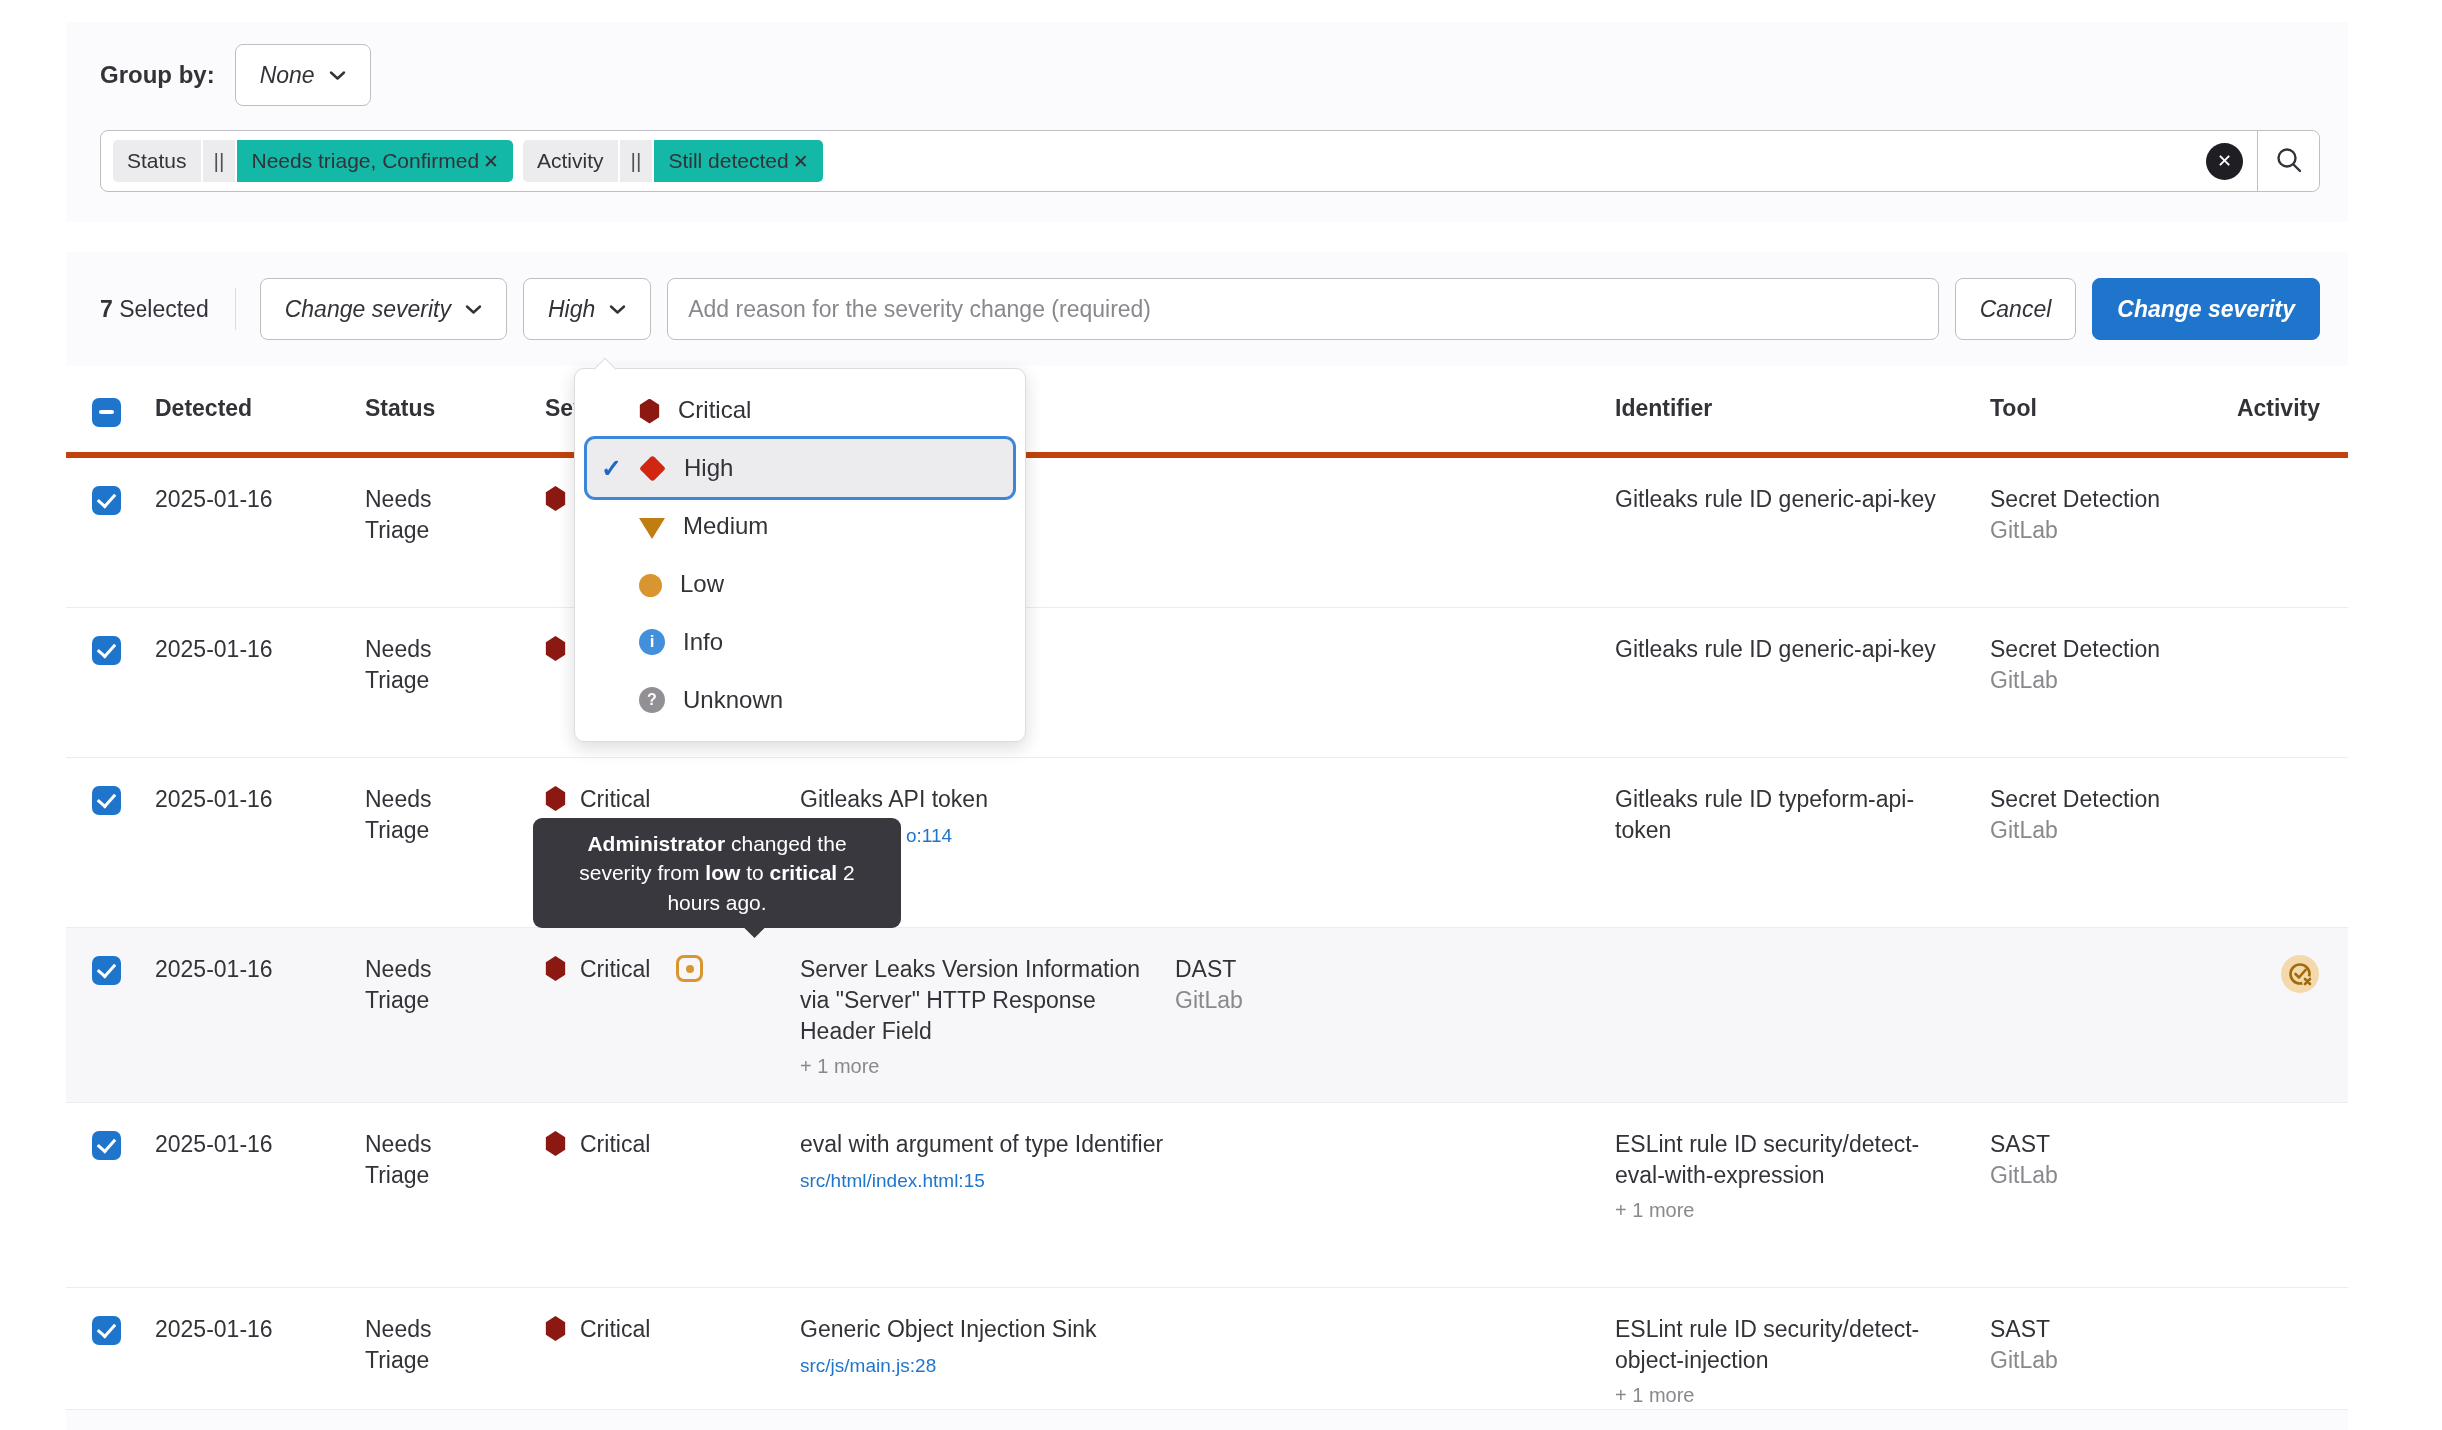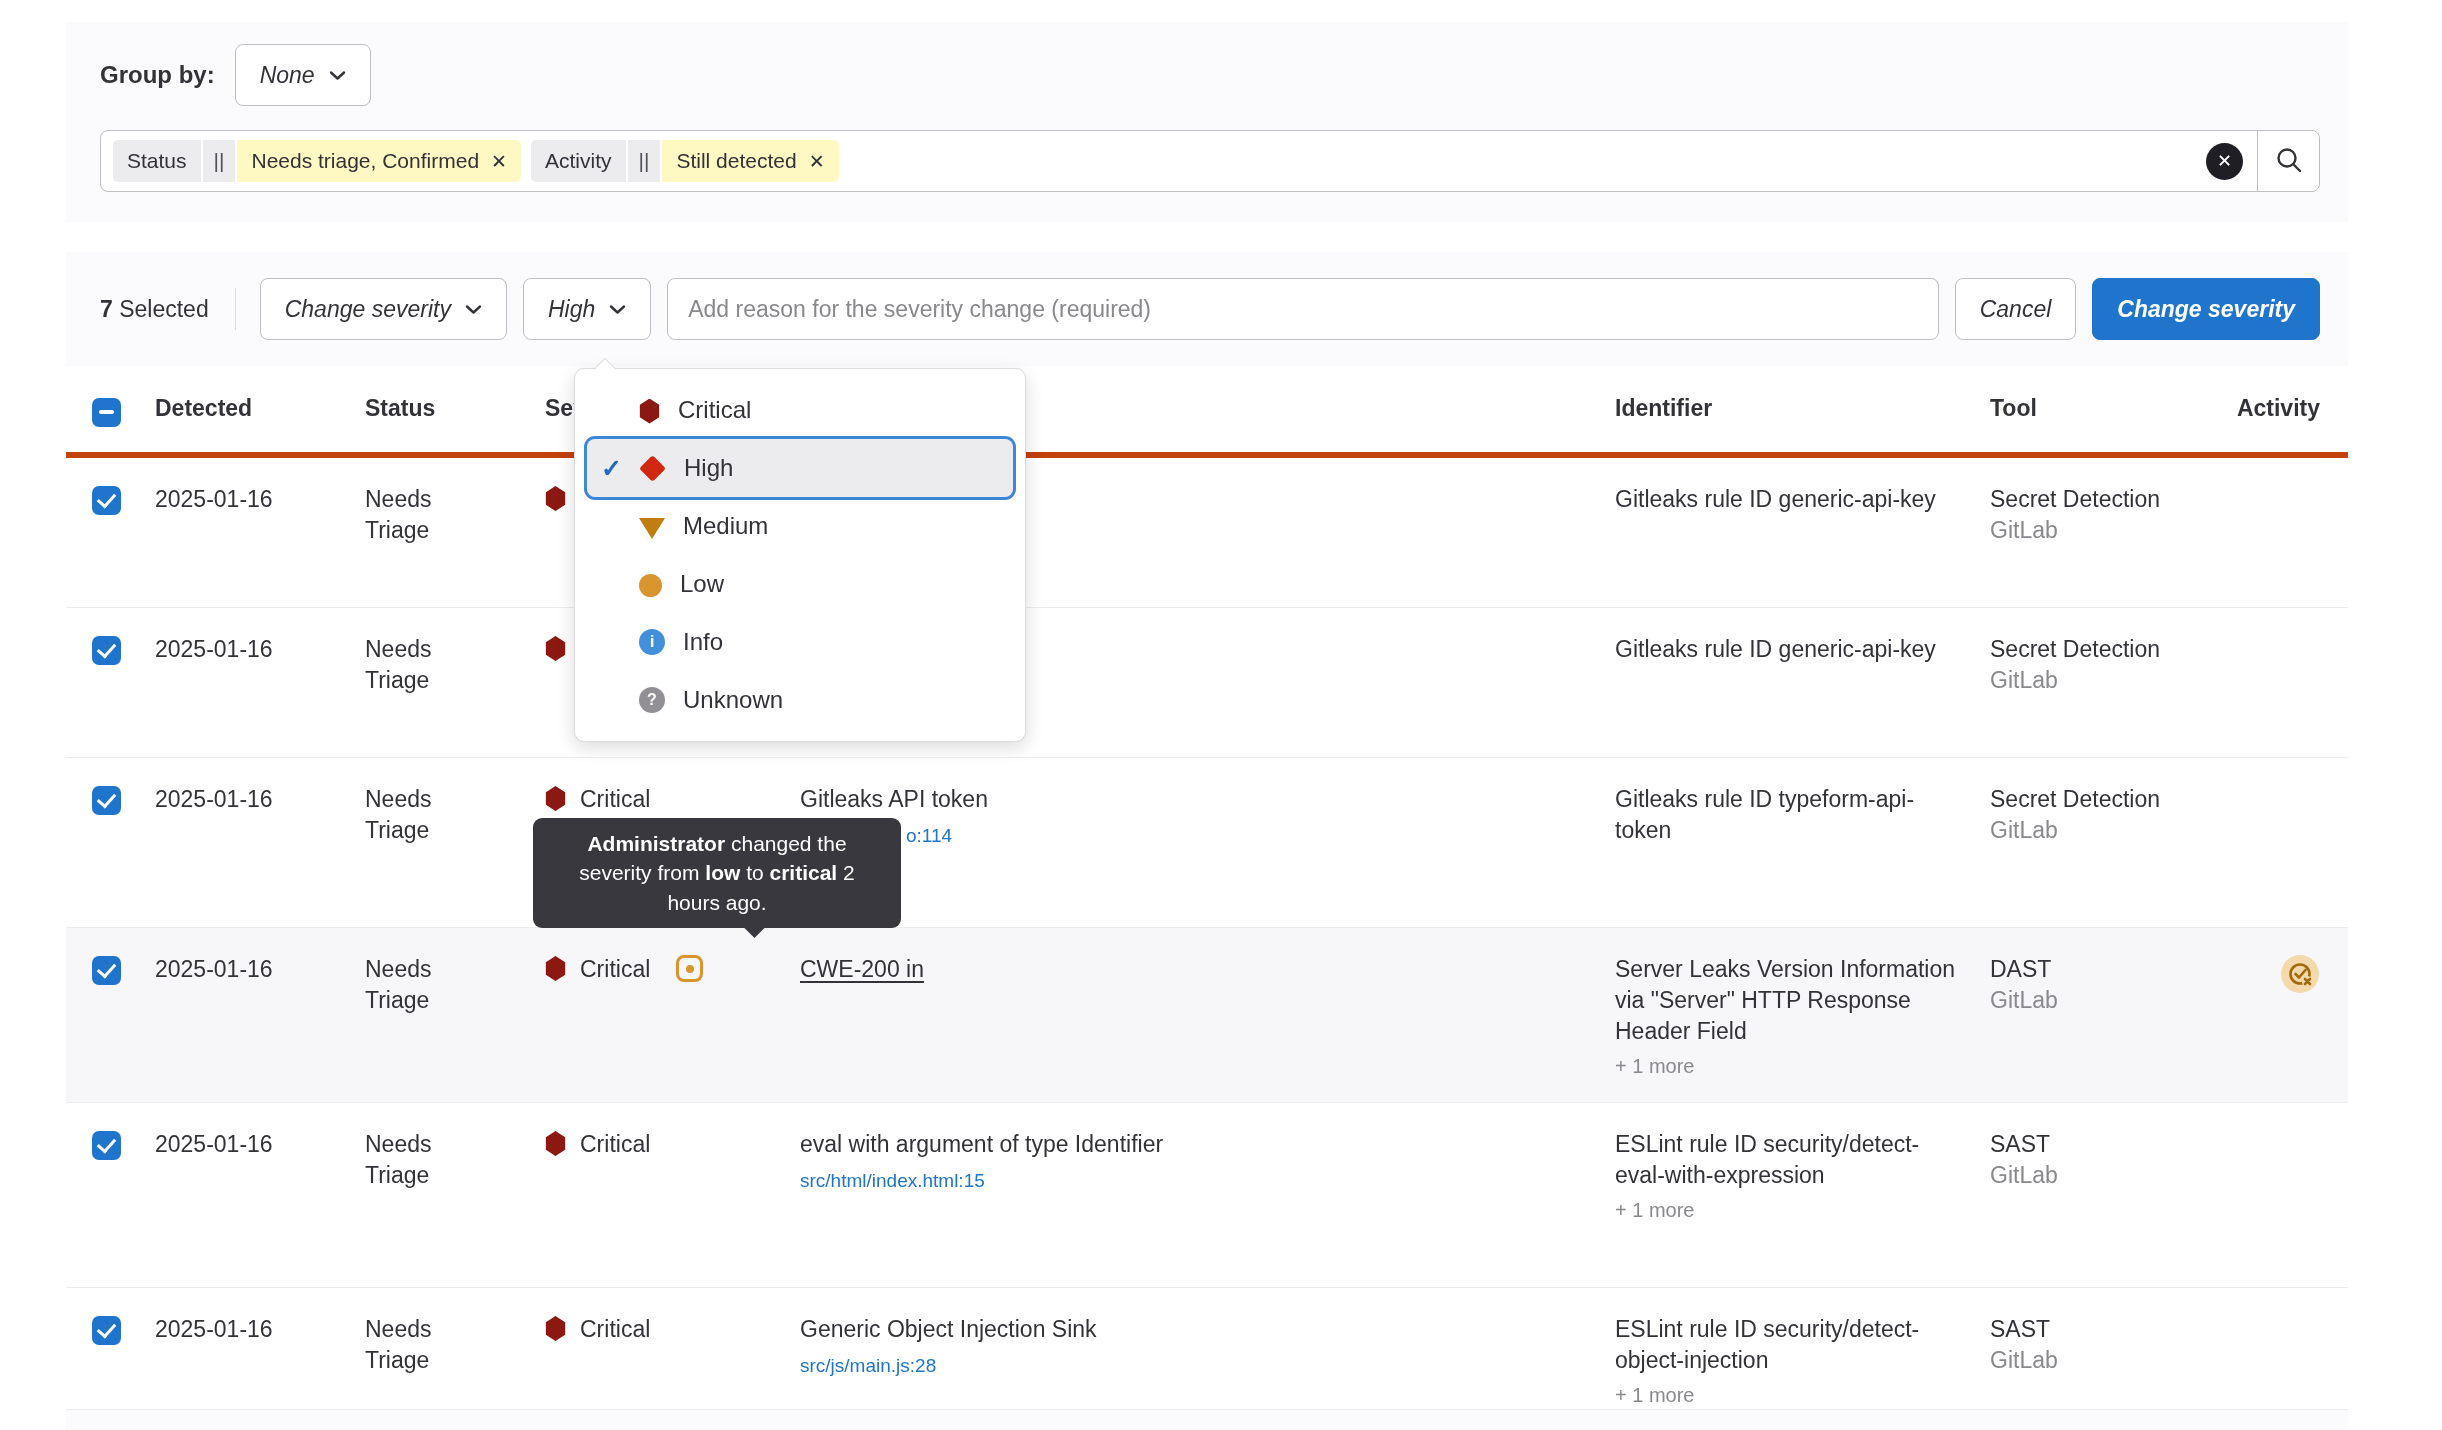--- a/index.html
+++ b/index.html
@@ -20,21 +20,21 @@
   .top-section { margin-top:22px; padding:22px 28px 30px 34px; }
   .groupby-row { display:flex; align-items:center; gap:20px; }
   .groupby-label { font-size:24px; font-weight:700; }
   .filter-bar { margin-top:24px; height:62px; background:#fff; border:1px solid #bfbfc3;
                 border-radius:8px; display:flex; align-items:center; padding-left:12px; }
   .token { display:flex; align-items:center; margin-right:10px; }
   .tseg { display:inline-flex; align-items:center; height:42px; padding:0 14px; font-size:21px;
           background:#ececef; color:#333238; margin-right:2px; }
   .tseg.tname { border-radius:5px 0 0 5px; }
   .tseg.top { padding:0 11px; color:#535158; }
-  .tseg.tval { background:#fef9c3; border-radius:0 5px 5px 0; gap:12px; margin-right:0; }
+  .tseg.tval { background:#14b8a6; border-radius:0 5px 5px 0; gap:4px; margin-right:0; }
   .tx { font-size:19px; cursor:pointer; line-height:1; }
   .fb-right { margin-left:auto; display:flex; align-items:center; height:100%; }
   .clear-btn { width:37px; height:37px; border-radius:50%; background:#1f1e24; color:#fff;
                display:flex; align-items:center; justify-content:center; font-size:18px;
                margin-right:14px; cursor:pointer; }
   .search-seg { width:62px; height:100%; border:none; border-left:1px solid #bfbfc3;
                 background:#fff; border-radius:0 8px 8px 0; display:flex; align-items:center;
                 justify-content:center; cursor:pointer; }
 
   
@@ -273,23 +273,20 @@
 
     <div class="trow r4">
       <div class="cell c-check"><span class="cb cb-on"></span></div>
       <div class="cell c-det">2025-01-16</div>
       <div class="cell c-status">Needs Triage</div>
       <div class="cell c-sev">
         <span class="sev sev-critical"></span>
         <span>Critical</span>
         <span class="override-icon"></span>
       </div>
-      <div class="cell c-desc">
-        <span class="desc-link">CWE-200 in</span>
-      </div>
       <div class="cell c-id">
         <div>Server Leaks Version Information via "Server" HTTP Response Header Field</div>
         <div class="more">+ 1 more</div>
       </div>
       <div class="cell c-tool">
         <div>DAST</div>
         <div class="vendor">GitLab</div>
       </div>
       <div class="cell c-act">
         <span>

